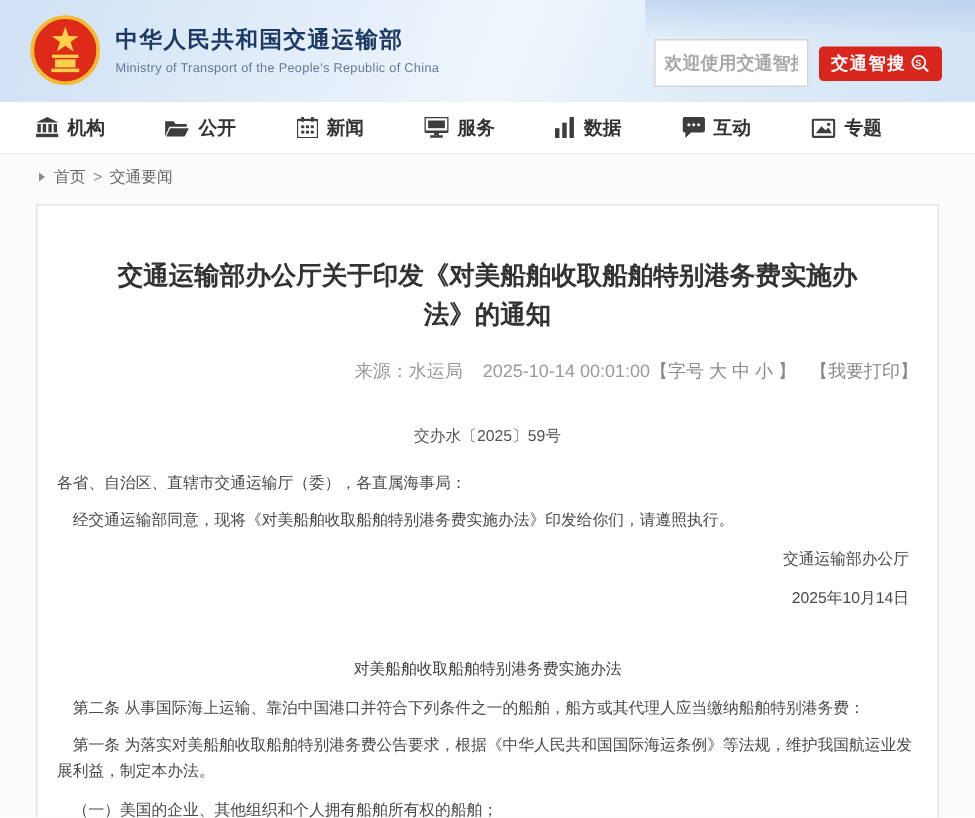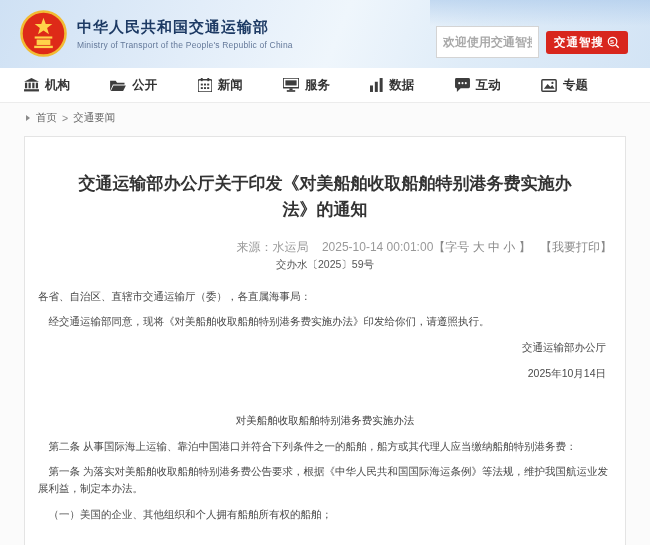--- a/index.html
+++ b/index.html
@@ -91,21 +91,21 @@
     font-size: 17px; font-weight: bold; color: #333;
     text-align: center; line-height: 1.55;
     padding: 0 24px; margin-top: 18px;
   }
   .meta-row {
     display: flex; justify-content: flex-end; align-items: center;
     margin-top: 15px; font-size: 12px; color: #999; margin-left: 36px;
   }
   .meta-right span { cursor: pointer; color: #8a8a8a; }
   .meta-right span + span { margin-left: 6px; }
-  .doc-number { text-align: center; font-size: 10.5px; color: #555; margin-top: 2px; }
+  .doc-number { text-align: center; font-size: 10.5px; color: #555; margin-top: 28px; }
 
   .body-text { margin-top: 16px; font-size: 10.5px; color: #4a4a4a; }
   .body-text p { line-height: 1.6; margin-bottom: 9px; }
   .indent { text-indent: 1em; }
   .align-right { text-align: right; padding-right: 6px; }
   .measure-title { text-align: center; margin: 30px 0 14px 0; color: #444; }
 </style>
 </head>
 <body>
 

